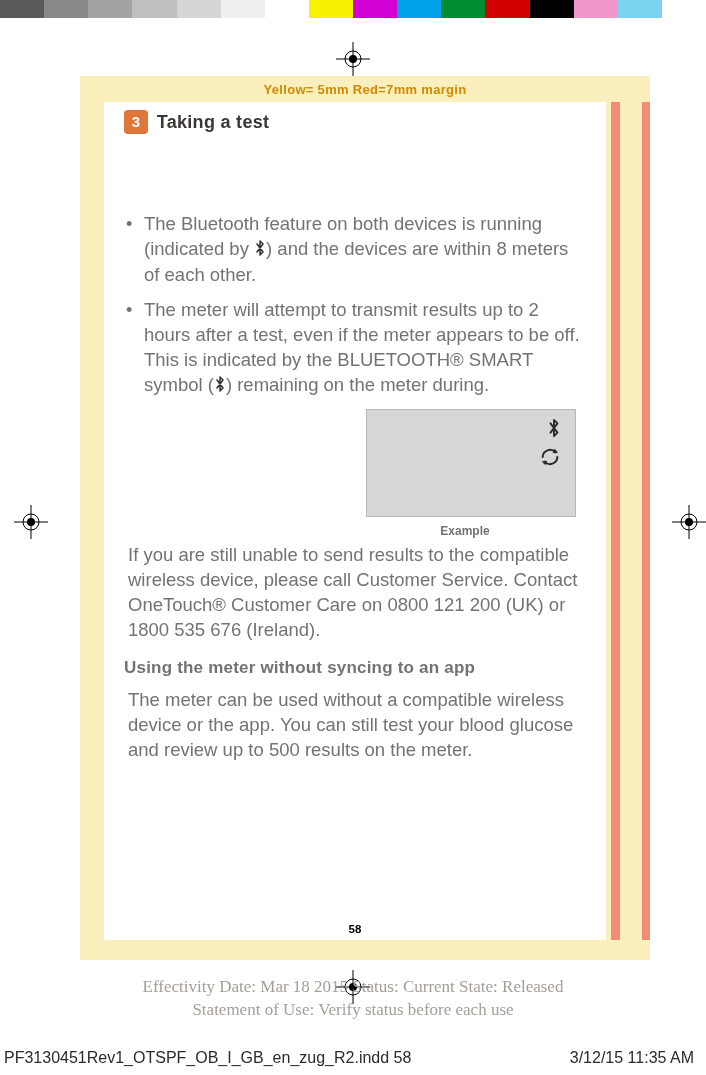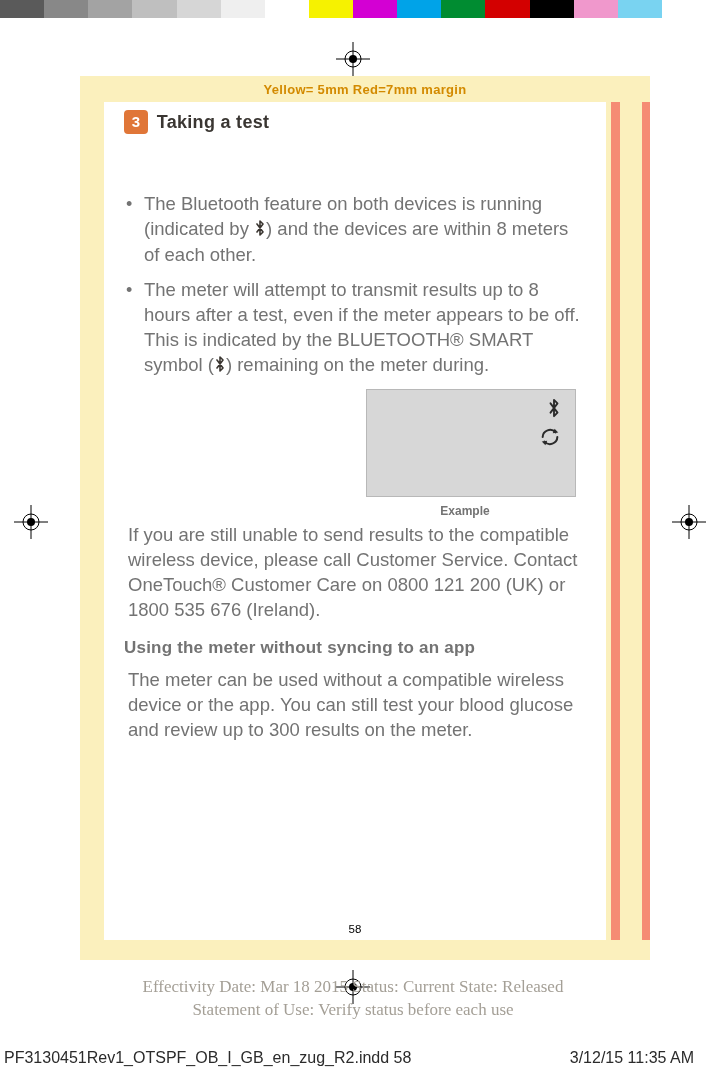--- a/index.html
+++ b/index.html
@@ -85,21 +85,21 @@
     bottom: 20px;
     background: #f58b74;
   }
 
   .content {
     padding: 8px 20px 0 20px;
     color: #3a3632;
     font-size: 17px;
   }
   .step-header {
-    margin-bottom: 58px;
+    margin-bottom: 78px;
   }
   .step-badge {
     display: inline-block;
     background: #e07638;
     color: #fff;
     font-weight: bold;
     width: 24px;
     height: 24px;
     text-align: center;
     line-height: 24px;
@@ -193,21 +193,21 @@
     margin: 4px 0 8px;
     font-family: Arial, sans-serif;
   }
   .page-num {
     position: absolute;
     bottom: 5px;
     left: 0;
     right: 0;
     text-align: center;
     font-size: 11.5px;
-    font-weight: normal;
+    font-weight: bold;
     letter-spacing: 0.2px;
   }
 
   .meta-block {
     position: absolute;
     left: 0;
     right: 0;
     top: 976px;
     text-align: center;
     font-family: "Times New Roman", Times, serif;
@@ -297,21 +297,21 @@
       </div>
 
       <div class="body-text">
         <ul class="bullets">
           <li>
             <span>The Bluetooth feature on both devices is running (indicated by </span><span class="bt"><svg width="12" height="16" viewBox="0 0 12 16">
                   <path d="M3 4 L9 12 L6 15 L6 1 L9 4 L3 12" fill="none" stroke="#3b3631" stroke-width="1.6" stroke-linejoin="round" stroke-linecap="round"></path>
                 </svg></span><span>) and the devices are within 8 meters of each other.</span>
           </li>
           <li>
-            <span>The meter will attempt to transmit results up to 8 hours after a test, even if the meter appears to be off. This is indicated by the BLUETOOTH® SMART symbol (</span><span class="bt"><svg width="12" height="16" viewBox="0 0 12 16">
+            <span>The meter will attempt to transmit results up to 2 hours after a test, even if the meter appears to be off. This is indicated by the BLUETOOTH® SMART symbol (</span><span class="bt"><svg width="12" height="16" viewBox="0 0 12 16">
                   <path d="M3 4 L9 12 L6 15 L6 1 L9 4 L3 12" fill="none" stroke="#3b3631" stroke-width="1.6" stroke-linejoin="round" stroke-linecap="round"></path>
                 </svg></span><span>) remaining on the meter during.</span>
           </li>
         </ul>
 
         <div class="example-fig">
           <div class="example-box">
             <span class="bt-glyph"><svg width="14" height="20" viewBox="0 0 12 16">
                   <path d="M3 4 L9 12 L6 15 L6 1 L9 4 L3 12" fill="none" stroke="#2b2b2b" stroke-width="1.6" stroke-linejoin="round" stroke-linecap="round"></path>
                 </svg></span>
@@ -325,21 +325,21 @@
             </span>
           </div>
         </div>
         <div class="example-caption">Example</div>
 
         <p class="para">If you are still unable to send results to the compatible wireless device, please call Customer Service. Contact OneTouch® Customer Care on 0800 121 200 (UK) or 1800 535 676 (Ireland).</p>
 
 
         <div class="subhead">Using the meter without syncing to an app</div>
 
-        <p class="para">The meter can be used without a compatible wireless device or the app. You can still test your blood glucose and review up to 300 results on the meter.</p>
+        <p class="para">The meter can be used without a compatible wireless device or the app. You can still test your blood glucose and review up to 500 results on the meter.</p>
       </div>
     </div>
 
     <div class="page-num">58</div>
   </div>
 </div>
 
 <div class="meta-block">
   <div>Effectivity Date: Mar 18 2015     Status: Current     State: Released</div>
   <div>Statement of Use: Verify status before each use</div>

